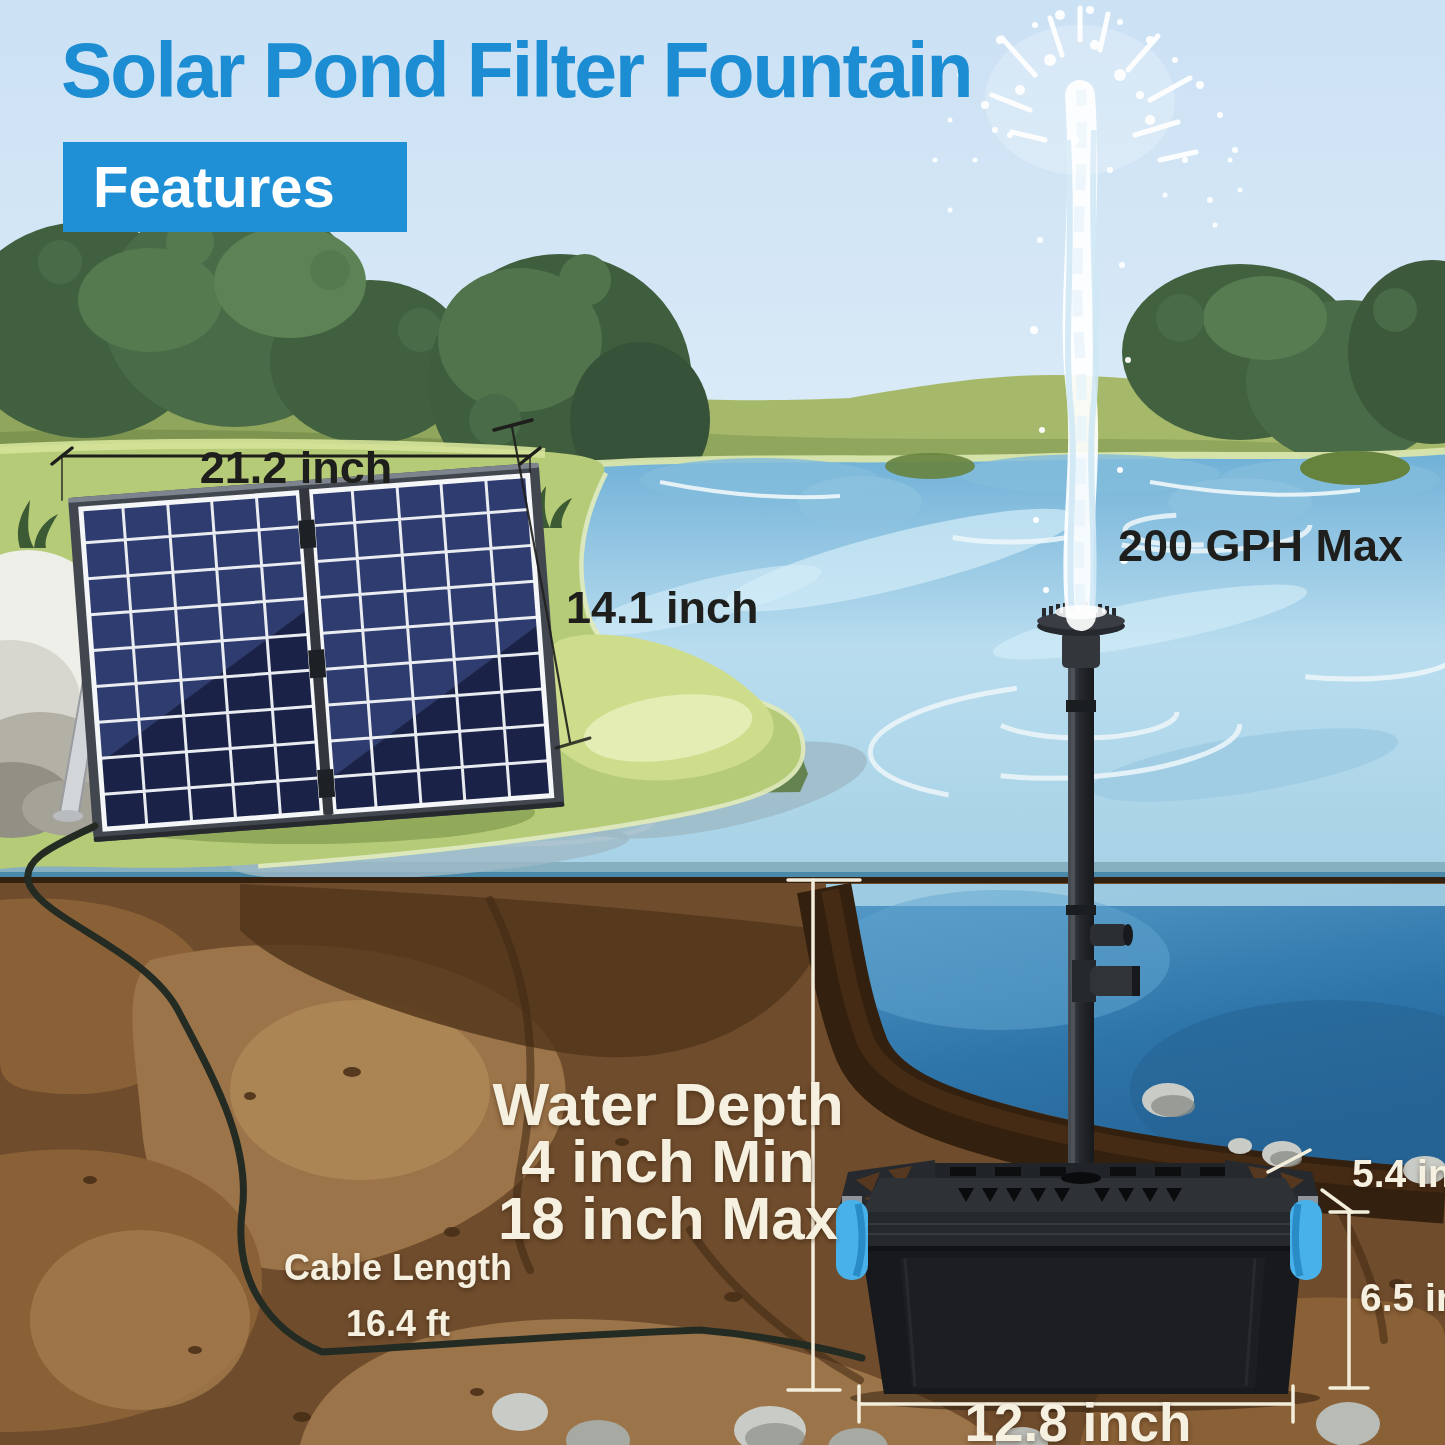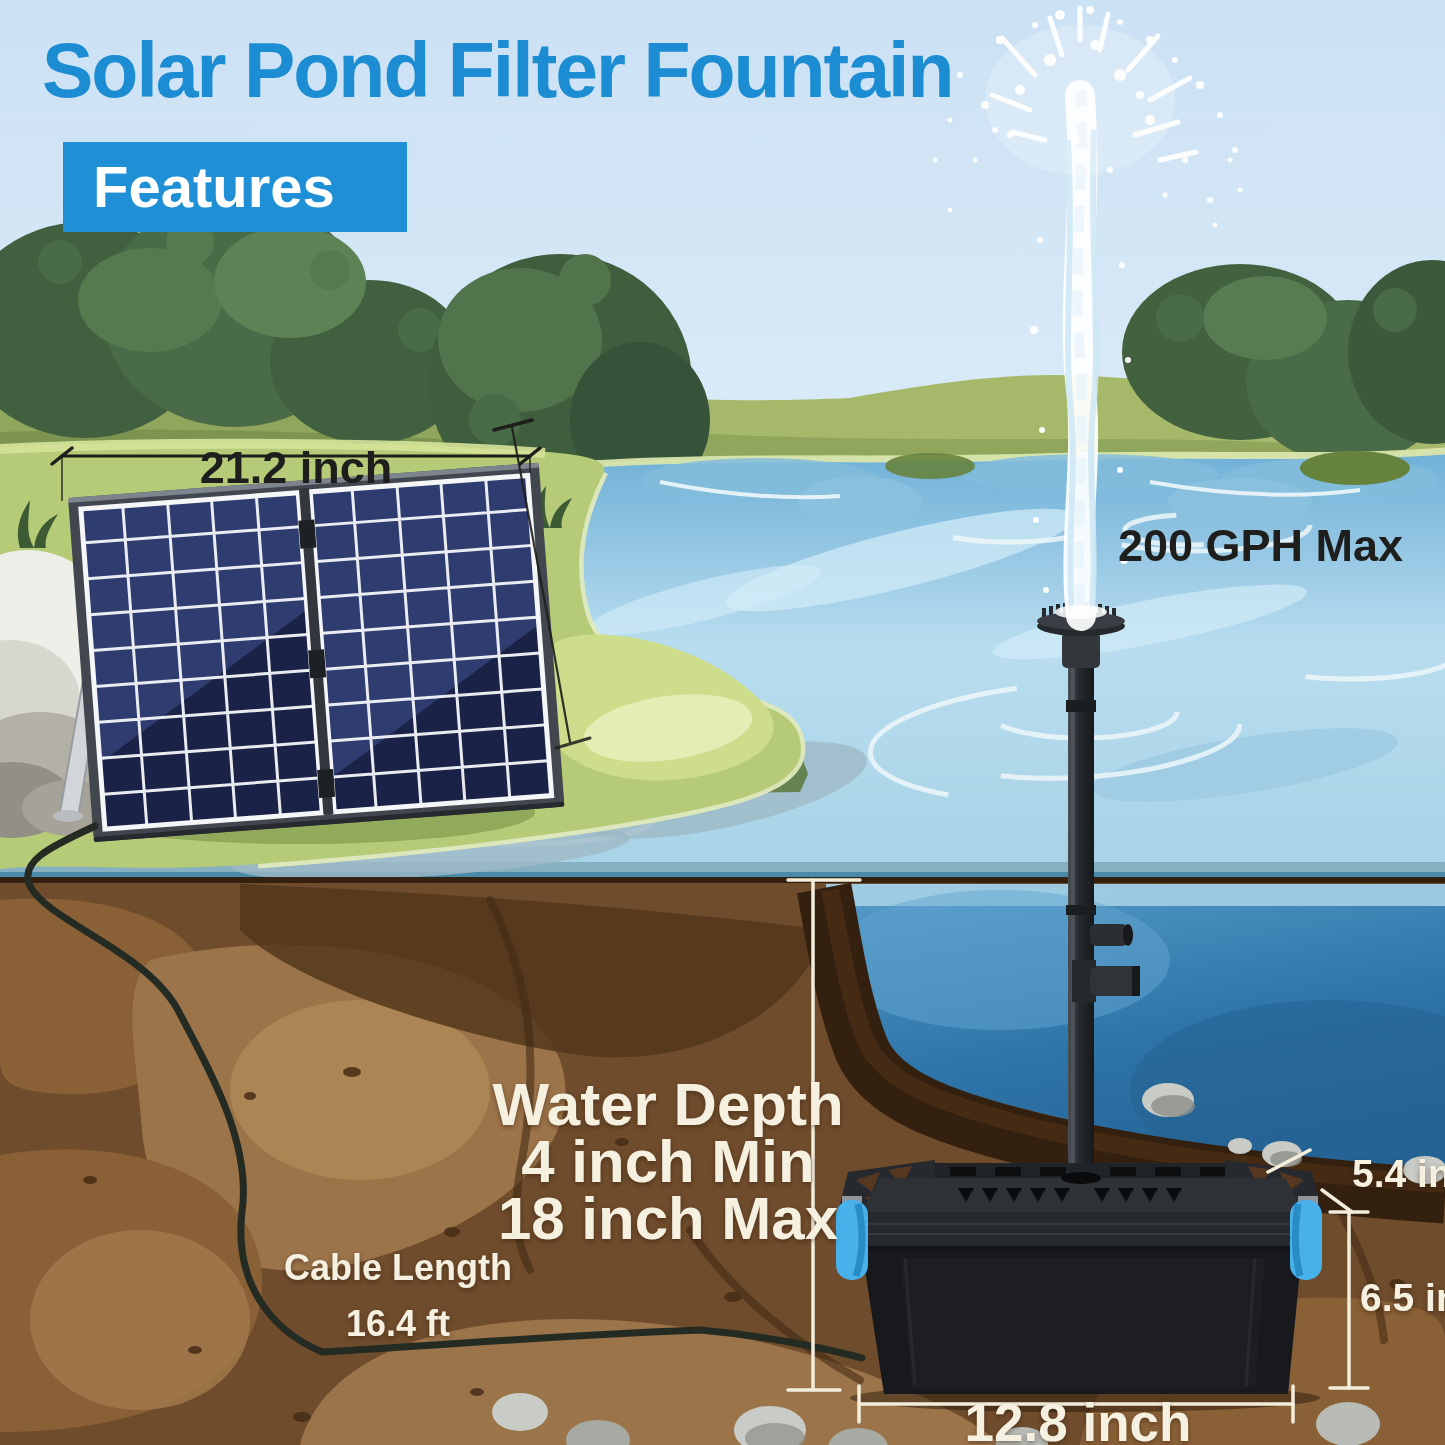--- a/index.html
+++ b/index.html
@@ -2,21 +2,21 @@
 <html><head>
 <meta charset="utf-8">
 <style>
   html,body{margin:0;padding:0;background:#fff;}
   .scene{
     position:relative;width:1445px;height:1445px;overflow:hidden;
     font-family:"Liberation Sans",sans-serif;background:#d9eaf7;
   }
   .scene svg{position:absolute;left:0;top:0;}
   .page-title{
-    position:absolute;left:42px;top:26px;z-index:20;
+    position:absolute;left:61px;top:26px;z-index:20;
     font-size:77px;font-weight:700;letter-spacing:-2px;color:#1c8dd2;
     white-space:nowrap;
   }
   .features-badge{
     position:absolute;left:63px;top:142px;width:344px;height:90px;z-index:20;
     background:#1f90d6;color:#ffffff;font-size:58px;font-weight:600;
     line-height:90px;padding-left:30px;box-sizing:border-box;letter-spacing:0px;
   }
   .lbl{position:absolute;z-index:20;white-space:nowrap;}
   .lbl-black{color:#1e1e1c;font-size:45px;font-weight:600;}
@@ -426,20 +426,21 @@
     </g>
   </g>
 </svg>
 
 <div class="page-title">Solar Pond Filter Fountain</div>
 <div class="features-badge">
   <span>Features</span>
 </div>
 
 <div class="lbl lbl-black center" style="left:296px;top:398px;">21.2 inch</div>
+<div class="lbl lbl-black" style="left:566px;top:582px;">14.1 inch</div>
 <div class="lbl lbl-black" style="left:1118px;top:520px;">200 GPH Max</div>
 
 <div class="lbl lbl-white depth-block center" style="left:668px;top:1032px;">
   <div>Water Depth</div>
   <div>4 inch Min</div>
   <div>18 inch Max</div>
 </div>
 
 <div class="lbl lbl-white cable-block center" style="left:398px;top:1196px;">
   <div>Cable Length</div>

